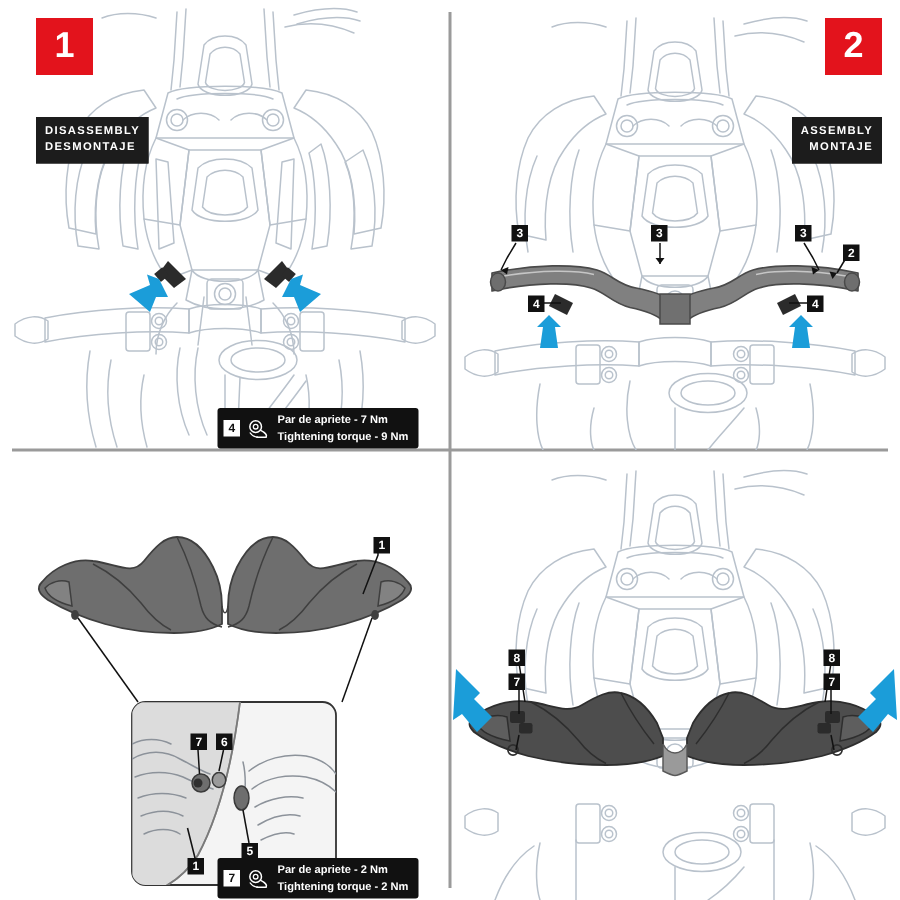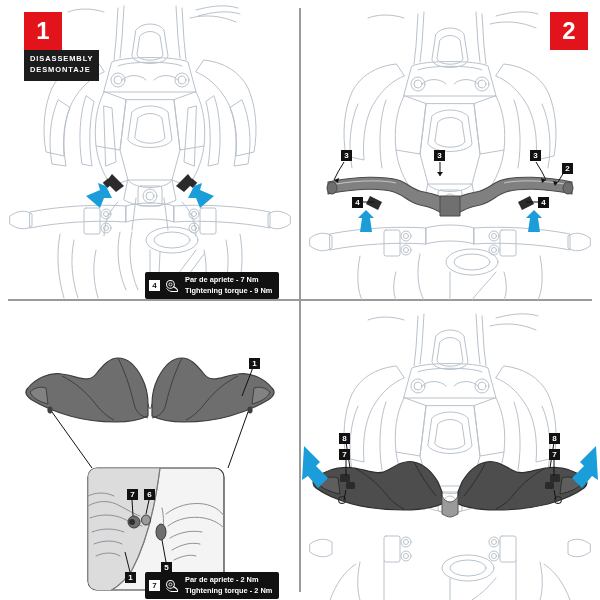--- a/index.html
+++ b/index.html
@@ -7,21 +7,21 @@
   .sheet{position:relative;width:600px;height:600px;background:#fff;}
   .grid{position:absolute;left:0;top:0;width:600px;height:600px;}
   .divider-v{position:absolute;left:299px;top:8px;width:1.5px;height:584px;background:#9a9a9a;}
   .divider-h{position:absolute;left:8px;top:299px;width:584px;height:1.5px;background:#9a9a9a;}
   .panel{position:absolute;width:300px;height:300px;overflow:hidden;}
   .p1{left:0;top:0;} .p2{left:300px;top:0;} .p3{left:0;top:300px;} .p4{left:300px;top:300px;}
 
   .badge{position:absolute;z-index:40;}
   .badge .num{width:38px;height:38px;background:#e3131c;color:#fff;font-size:24px;font-weight:bold;
     display:flex;align-items:center;justify-content:center;line-height:1;}
-  .badge .cap{background:#1c1c1c;color:#fff;padding:3px 5px 4px 5px;border:1.5px solid #1c1c1c;}
+  .badge .cap{background:#1c1c1c;color:#fff;padding:3px 5px 4px 5px;border:1.5px solid #1c1c1c;margin-top:28px;}
   .badge .cap div{font-size:7.5px;font-weight:bold;letter-spacing:0.9px;line-height:1.45;white-space:nowrap;}
   .badge.left .num{margin-left:0;}
   .badge.right{text-align:right;}
   .badge.right .num{margin-left:auto;}
   .b1{left:24px;top:12px;}
   .b2{right:12px;top:12px;}
 
   .art{position:absolute;left:0;top:0;width:300px;height:300px;}
 
   .torque{position:absolute;background:#111;border-radius:2px;display:flex;align-items:center;
@@ -247,20 +247,24 @@
 
     <div class="cal" style="left:41px;top:150px;">3</div>
     <div class="cal" style="left:134px;top:150px;">3</div>
     <div class="cal" style="left:230px;top:150px;">3</div>
     <div class="cal" style="left:262px;top:163px;">2</div>
     <div class="cal" style="left:52px;top:197px;">4</div>
     <div class="cal" style="left:238px;top:197px;">4</div>
 
     <div class="badge right b2">
       <div class="num">2</div>
+      <div class="cap">
+        <div>ASSEMBLY</div>
+        <div>MONTAJE</div>
+      </div>
     </div>
   </div>
 
   <div class="torque t2">
     <div class="tnum">4</div>
     <svg class="ticon" viewBox="0 0 20 18">
       <circle cx="8" cy="7" r="5" fill="none" stroke="#fff" stroke-width="1.3"></circle>
       <circle cx="8" cy="7" r="2" fill="none" stroke="#fff" stroke-width="1.1"></circle>
       <path d="M12 10 C16 12 18 14 17 16 L9 16" fill="none" stroke="#fff" stroke-width="1.3" stroke-linecap="round"></path>
       <path d="M3 12 C5 15 8 16 10 16" fill="none" stroke="#fff" stroke-width="1.1"></path>

